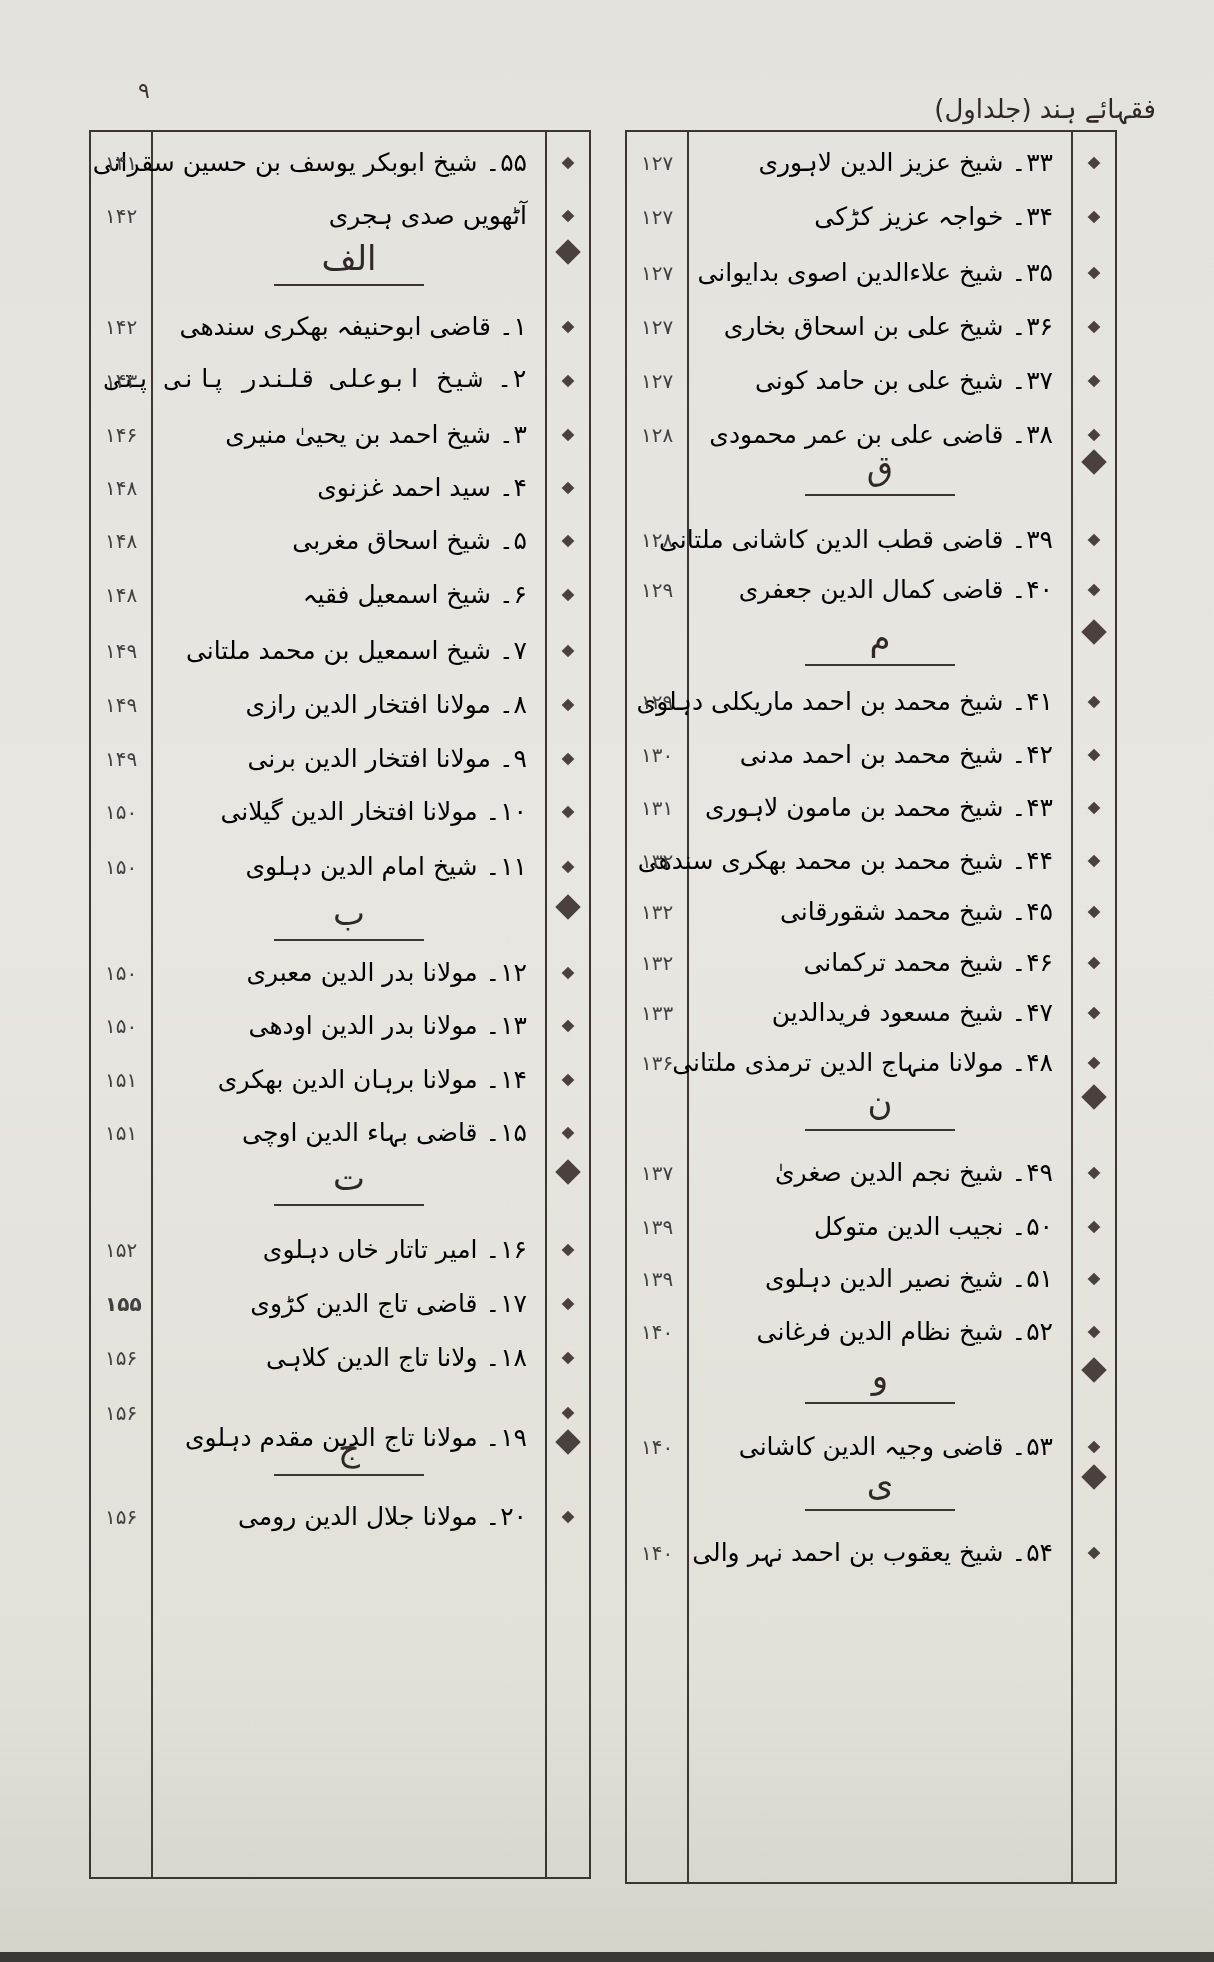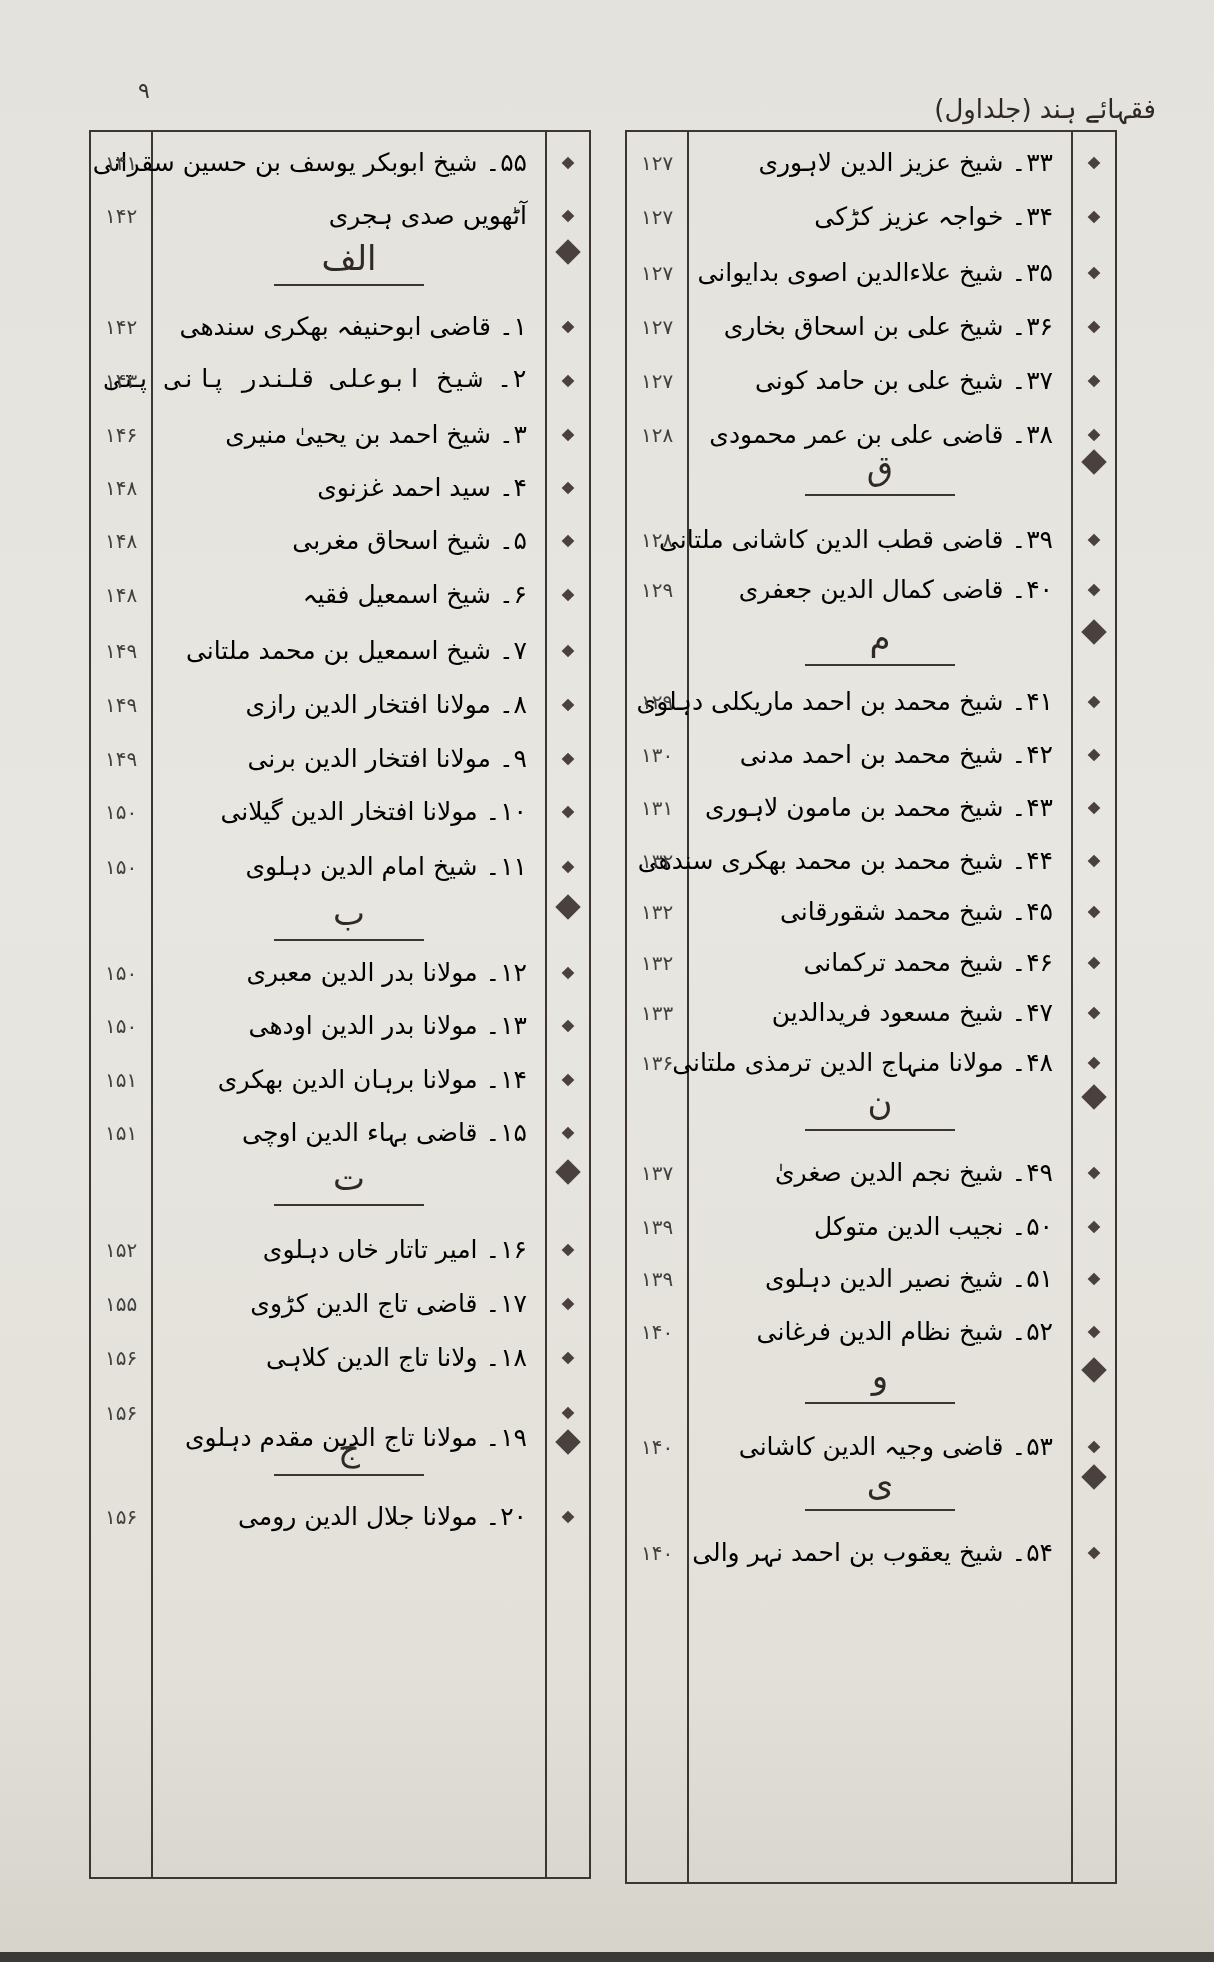--- a/index.html
+++ b/index.html
@@ -422,21 +422,21 @@
       </div>
       <div class="row" style="top: 925px;">
         <span class="page">۱۵۱</span>
       </div>
       <div class="row" style="top: 978px;">
         <span class="page">۱۵۱</span>
       </div>
       <div class="row" style="top: 1095px;">
         <span class="page">۱۵۲</span>
       </div>
-      <div class="row" style="top: 1149px;">
+      <div class="row" style="top: 1149px; font-weight: bold;">
         <span class="page">۱۵۵</span>
       </div>
       <div class="row" style="top: 1203px;">
         <span class="page">۱۵۶</span>
       </div>
       <div class="row" style="top: 1258px;">
         <span class="page">۱۵۶</span>
       </div>
       <div class="row" style="top: 1362px;">
         <span class="page">۱۵۶</span>

